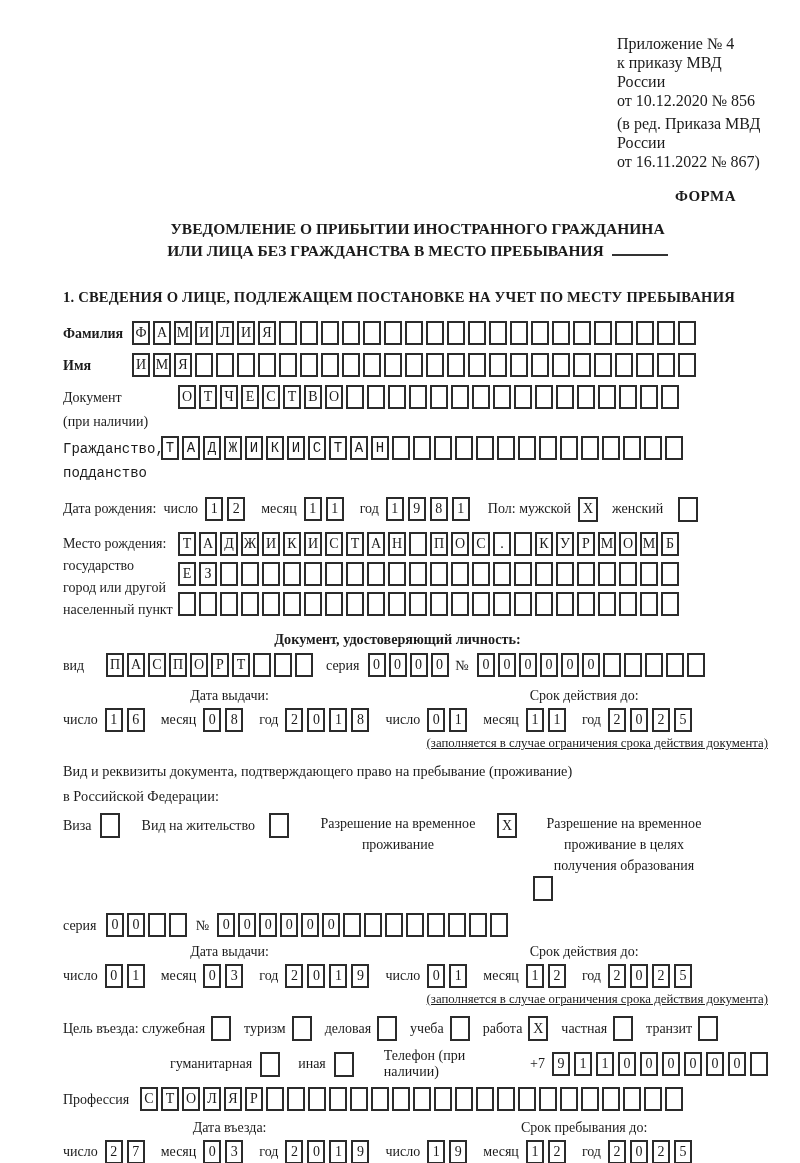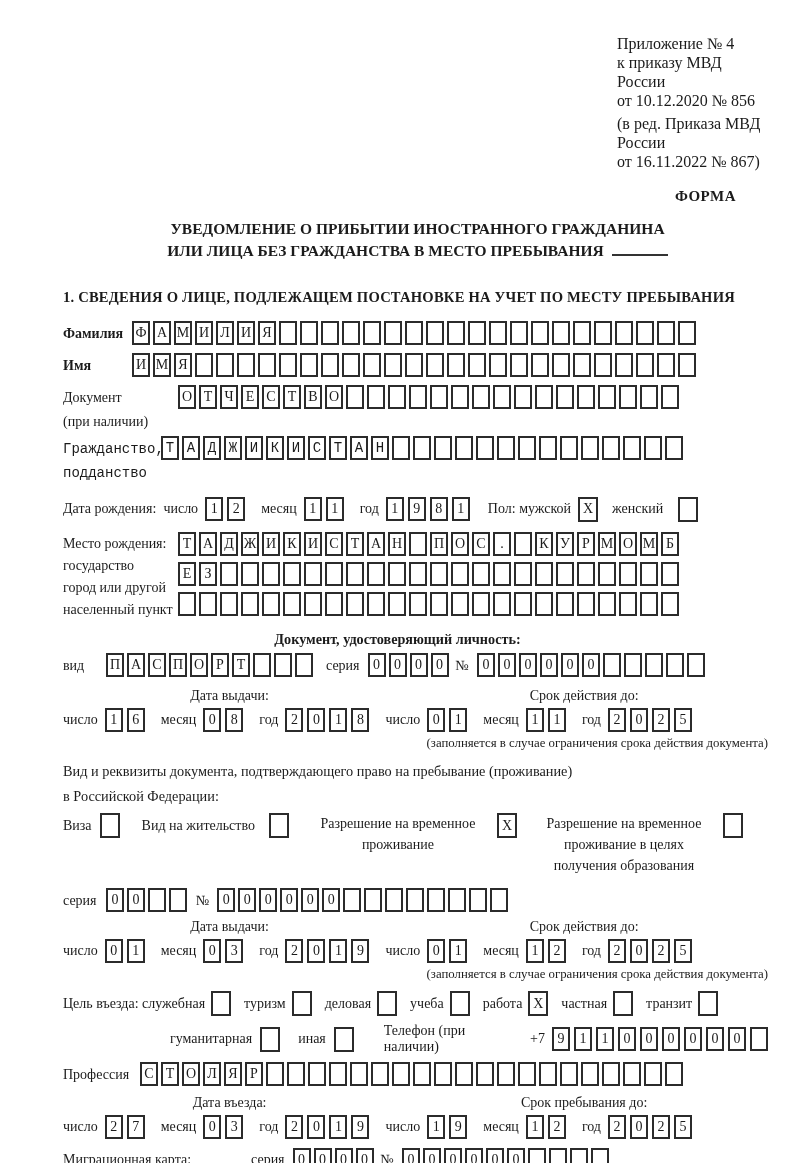--- a/index.html
+++ b/index.html
@@ -57,21 +57,21 @@
   .dg-label { line-height: 26px; margin-right: 7px; }
   .dg { display: flex; align-items: center; }
   .dg .cells { margin-right: 12px; }
   .dg .cell { margin-right: 4px; }
 
   .two-col-head { display: flex; margin-top: 9px; }
   .two-col-head .c1 { width: 47%; text-align: center; }
   .two-col-head .c2 { width: 53%; text-align: center; }
   .dates-row { display: flex; margin-top: 3px; }
   .dates-row .right { margin-left: auto; margin-right: 64px; }
-  .note { text-align: right; font-size: 12.8px; margin-top: 3px; padding-right: 4px; }
+  .note { text-align: right; font-size: 12.8px; margin-top: 3px; padding-right: 4px; text-decoration: underline; }
 
   .intro { line-height: 25px; margin-top: 8px; font-size: 14.3px; }
 
   .opts { display: flex; margin-top: 4px; }
   .opt { display: flex; align-items: flex-start; }
   .opt .olabel { line-height: 25px; margin-right: 8px; }
   .opt .wrap { width: 182px; text-align: center; line-height: 21px; margin-right: 8px; }
 
   .purpose { display: flex; align-items: center; margin-top: 9px; }
   .purpose .p-item { display: flex; align-items: center; margin-right: 7px; }
@@ -452,21 +452,21 @@
       <span class="checkbox"></span>
     </span>
     <span class="opt" style="margin-left:22px;">
       <span class="olabel" style="margin-right:14px;">Вид на жительство</span>
       <span class="checkbox"></span>
     </span>
     <span class="opt" style="margin-left:18px;">
       <span class="wrap">Разрешение на временное проживание</span>
       <span class="checkbox">X</span>
     </span>
-    <span class="opt" style="margin-left:16px;">
+    <span class="opt" style="margin-left:16px;flex-direction:column;">
       <span class="wrap">Разрешение на временное проживание в целях получения образования</span>
       <span class="checkbox"></span>
     </span>
   </div>
 
   <div class="row" style="margin-top:12px;">
     <span class="lbl" style="width:43px;">серия</span>
     <span class="cells">
         <span class="cell">0</span>
         <span class="cell">0</span>

